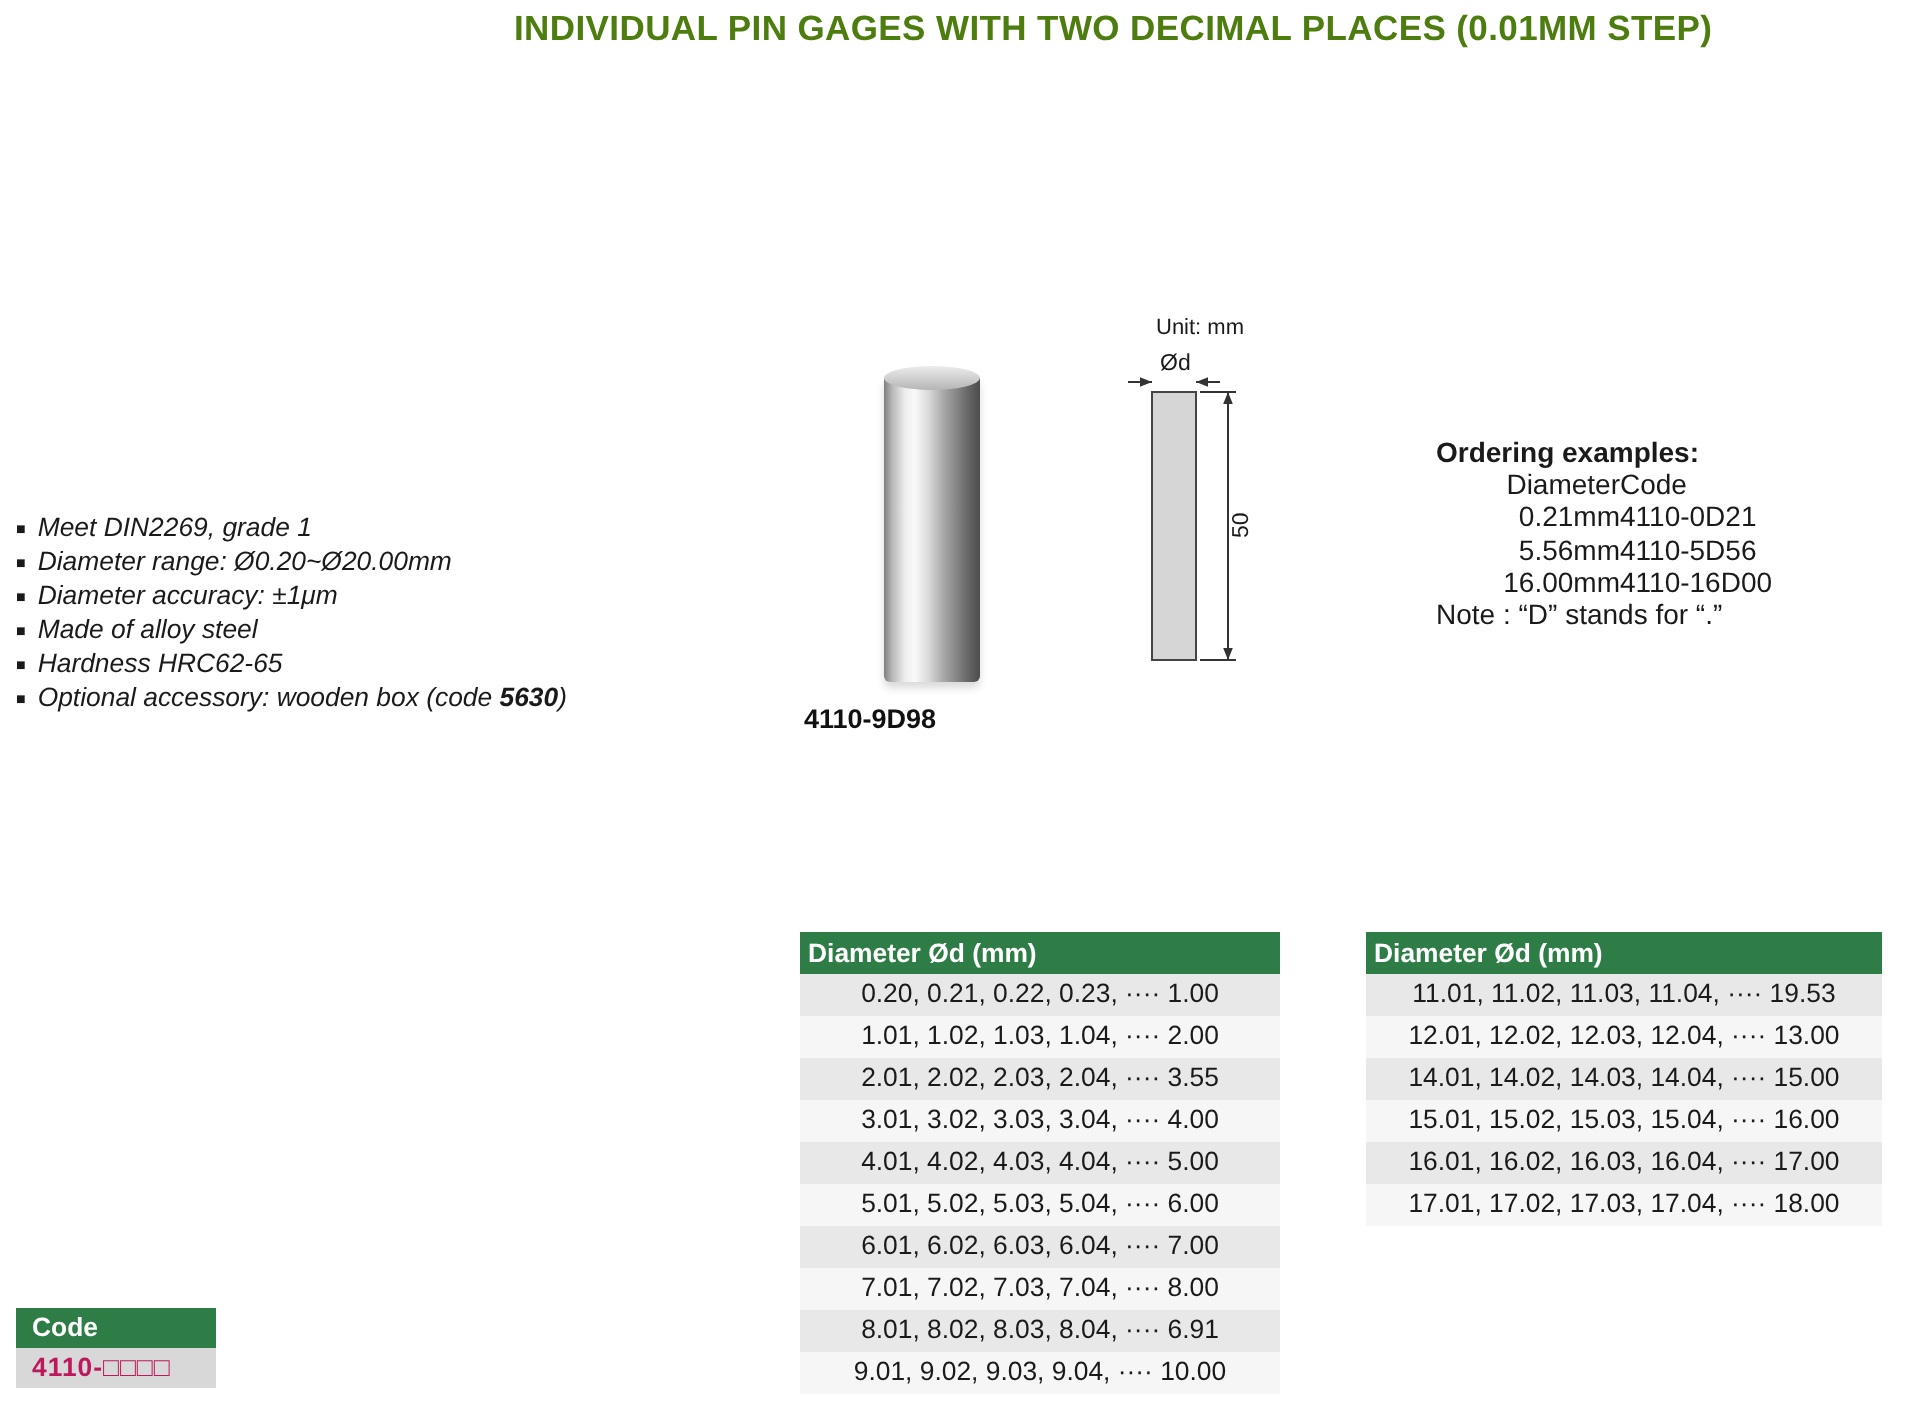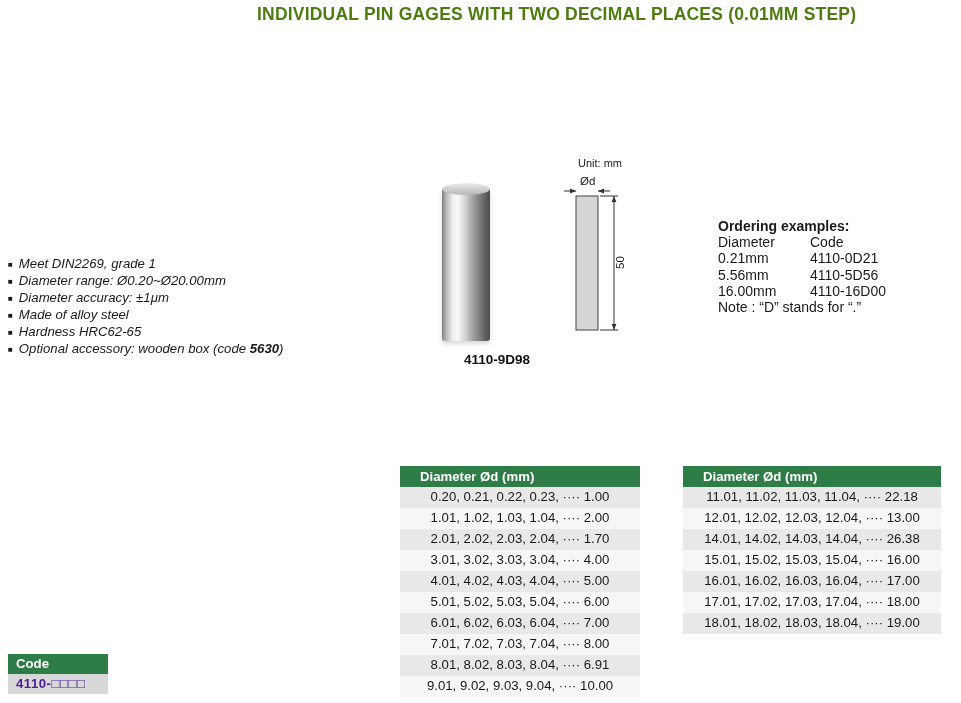--- a/index.html
+++ b/index.html
@@ -16,45 +16,45 @@
   .bullet{font-size:8px;vertical-align:1.5px;margin-right:6px;color:#1a1a1a;}
 
   
   .pin-photo{left:442px;top:183px;width:48px;height:160px;}
   .pin-top{position:absolute;left:0;top:0;width:48px;height:12px;border-radius:50%;
            background:linear-gradient(180deg,#ececec,#b5b5b5);z-index:2;}
   .pin-body{position:absolute;left:0;top:6px;width:48px;height:152px;border-radius:0 0 3px 3px;
             background:linear-gradient(90deg,#7e7e7e 0%,#b5b5b5 8%,#eeeeee 22%,#fafafa 32%,
                         #d5d5d5 48%,#a8a8a8 62%,#8a8a8a 74%,#6a6a6a 86%,#565656 95%,#4d4d4d 100%);
             box-shadow:0 3px 4px rgba(0,0,0,0.15);}
-  .model-label{left:402px;top:352px;width:128px;text-align:right;font-weight:bold;font-size:13.5px;color:#111;}
+  .model-label{left:402px;top:352px;width:128px;text-align:left;font-weight:bold;font-size:13.5px;color:#111;}
 
   
   .drawing{left:556px;top:150px;}
   .drawing text{font-family:"Liberation Sans","DejaVu Sans",sans-serif;fill:#1a1a1a;}
   .drawing line{stroke:#333;stroke-width:1;}
   .drawing polygon{fill:#333;}
 
   
   .ordering{left:718px;top:218px;font-size:14px;line-height:16.2px;color:#1a1a1a;}
   .ord-title{font-weight:bold;}
-  .ord-col-d{display:inline-block;width:92px;}
+  .ord-col-d{display:inline-block;width:92px;text-align:right;}
   .ord-note{white-space:nowrap;}
 
   
   .code-block{left:8px;top:654px;width:100px;font-size:13.2px;}
   .code-header{background:var(--header-green,#2e7d46);color:#fff;font-weight:bold;height:20px;line-height:20px;padding-left:8px;}
-  .code-value{background:#d8d8d8;font-weight:bold;height:20px;line-height:20px;padding-left:8px;color:#4c1d95;letter-spacing:.5px;}
+  .code-value{background:#d8d8d8;font-weight:bold;height:20px;line-height:20px;padding-left:8px;color:#be185d;letter-spacing:.5px;}
 
   
   .dtable{top:466px;font-size:13.2px;color:#1a1a1a;}
   .dtable-1{left:400px;width:240px;}
   .dtable-2{left:683px;width:258px;}
   .table-header{background:var(--header-green,#2e7d46);color:#ffffff;font-weight:bold;
-                height:21px;line-height:21px;padding-left:20px;}
+                height:21px;line-height:21px;padding-left:4px;}
   .table-row{height:21px;line-height:20.8px;text-align:center;white-space:nowrap;}
   .table-rows .table-row:nth-child(odd){background:var(--row-odd,#e8e8e8);}
   .table-rows .table-row:nth-child(even){background:var(--row-even,#f6f6f6);}
 </style>
 </head>
 <body>
 
 <div class="abs page-title">INDIVIDUAL PIN GAGES WITH TWO DECIMAL PLACES (0.01MM STEP)</div>
 
 <div class="abs features">
@@ -130,36 +130,35 @@
   <div class="code-header">Code</div>
   <div class="code-value">4110-□□□□</div>
 </div>
 
 <div class="abs dtable dtable-1">
   <div class="table-header">Diameter Ød (mm)</div>
   <div class="table-rows">
 
   <div class="table-row">0.20, 0.21, 0.22, 0.23, ···· 1.00</div>
       <div class="table-row">1.01, 1.02, 1.03, 1.04, ···· 2.00</div>
-      <div class="table-row">2.01, 2.02, 2.03, 2.04, ···· 1.70</div>
+      <div class="table-row">2.01, 2.02, 2.03, 2.04, ···· 3.55</div>
       <div class="table-row">3.01, 3.02, 3.03, 3.04, ···· 4.00</div>
       <div class="table-row">4.01, 4.02, 4.03, 4.04, ···· 5.00</div>
       <div class="table-row">5.01, 5.02, 5.03, 5.04, ···· 6.00</div>
       <div class="table-row">6.01, 6.02, 6.03, 6.04, ···· 7.00</div>
       <div class="table-row">7.01, 7.02, 7.03, 7.04, ···· 8.00</div>
       <div class="table-row">8.01, 8.02, 8.03, 8.04, ···· 6.91</div>
       <div class="table-row">9.01, 9.02, 9.03, 9.04, ···· 10.00</div>
     </div>
 </div>
 
 <div class="abs dtable dtable-2">
   <div class="table-header">Diameter Ød (mm)</div>
   <div class="table-rows">
 
-      <div class="table-row">11.01, 11.02, 11.03, 11.04, ···· 22.18</div>
+      <div class="table-row">11.01, 11.02, 11.03, 11.04, ···· 19.53</div>
       <div class="table-row">12.01, 12.02, 12.03, 12.04, ···· 13.00</div>
-      <div class="table-row">14.01, 14.02, 14.03, 14.04, ···· 26.38</div>
+      <div class="table-row">14.01, 14.02, 14.03, 14.04, ···· 15.00</div>
       <div class="table-row">15.01, 15.02, 15.03, 15.04, ···· 16.00</div>
       <div class="table-row">16.01, 16.02, 16.03, 16.04, ···· 17.00</div>
       <div class="table-row">17.01, 17.02, 17.03, 17.04, ···· 18.00</div>
-      <div class="table-row">18.01, 18.02, 18.03, 18.04, ···· 19.00</div>
     </div>
 </div>
 
 </body></html>

